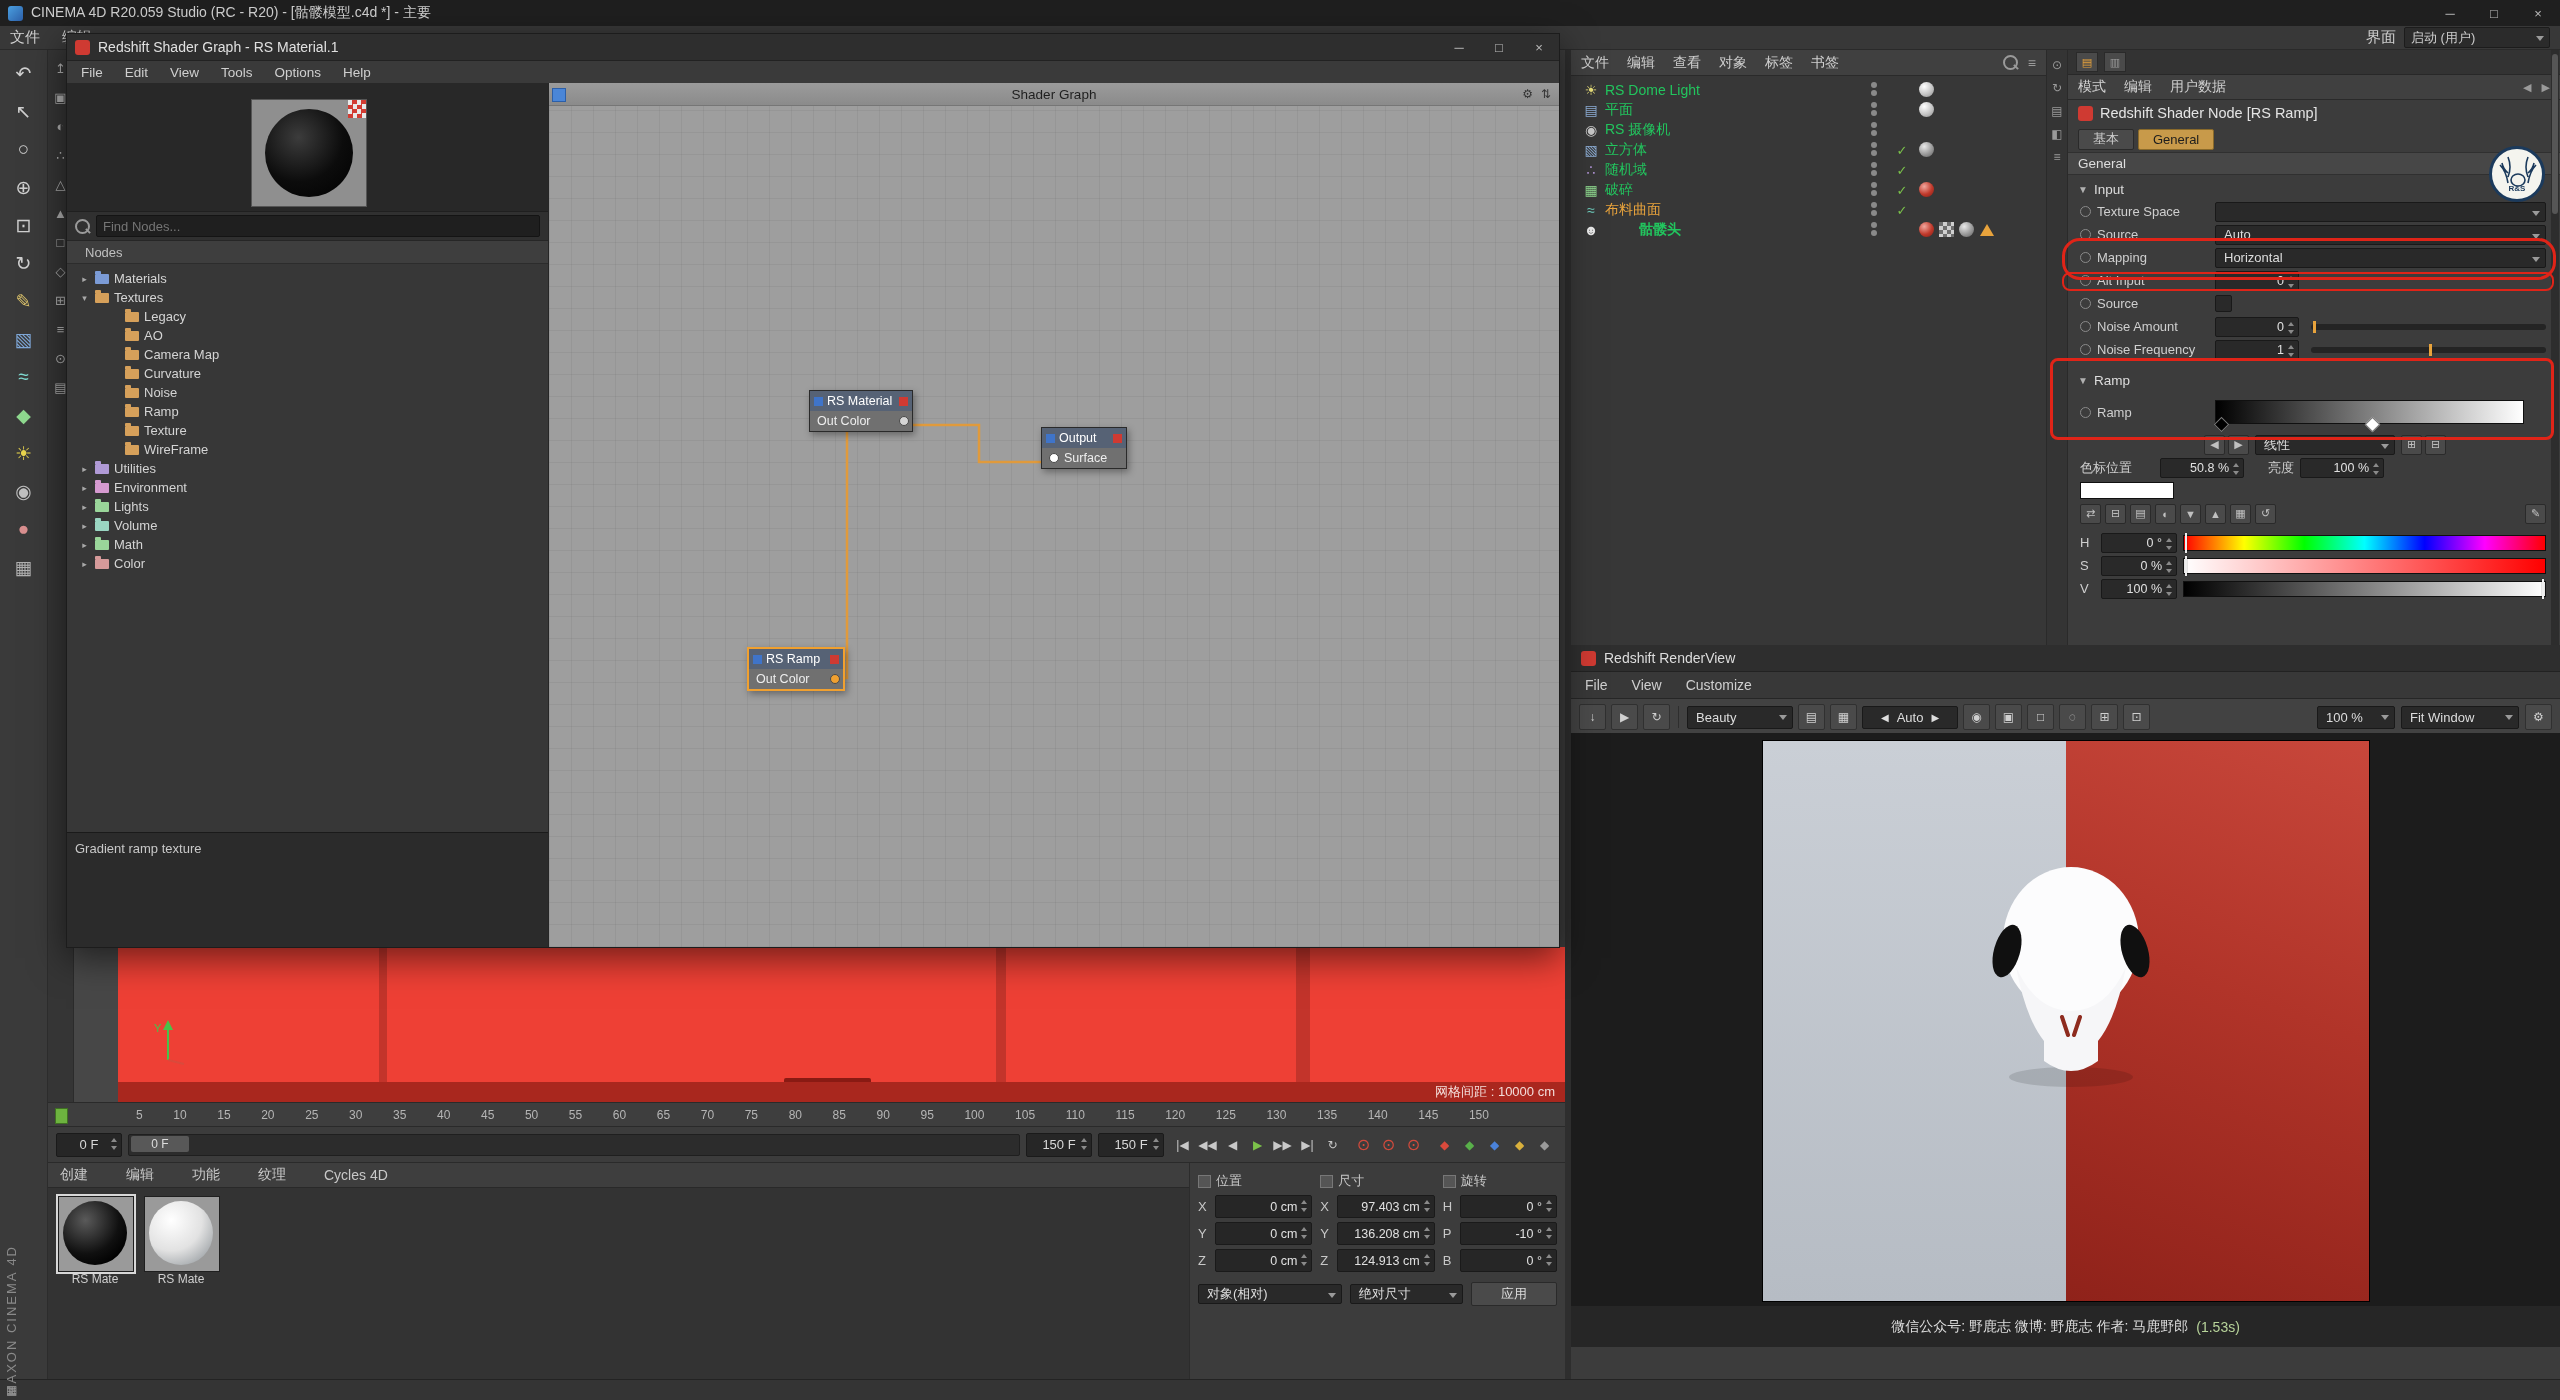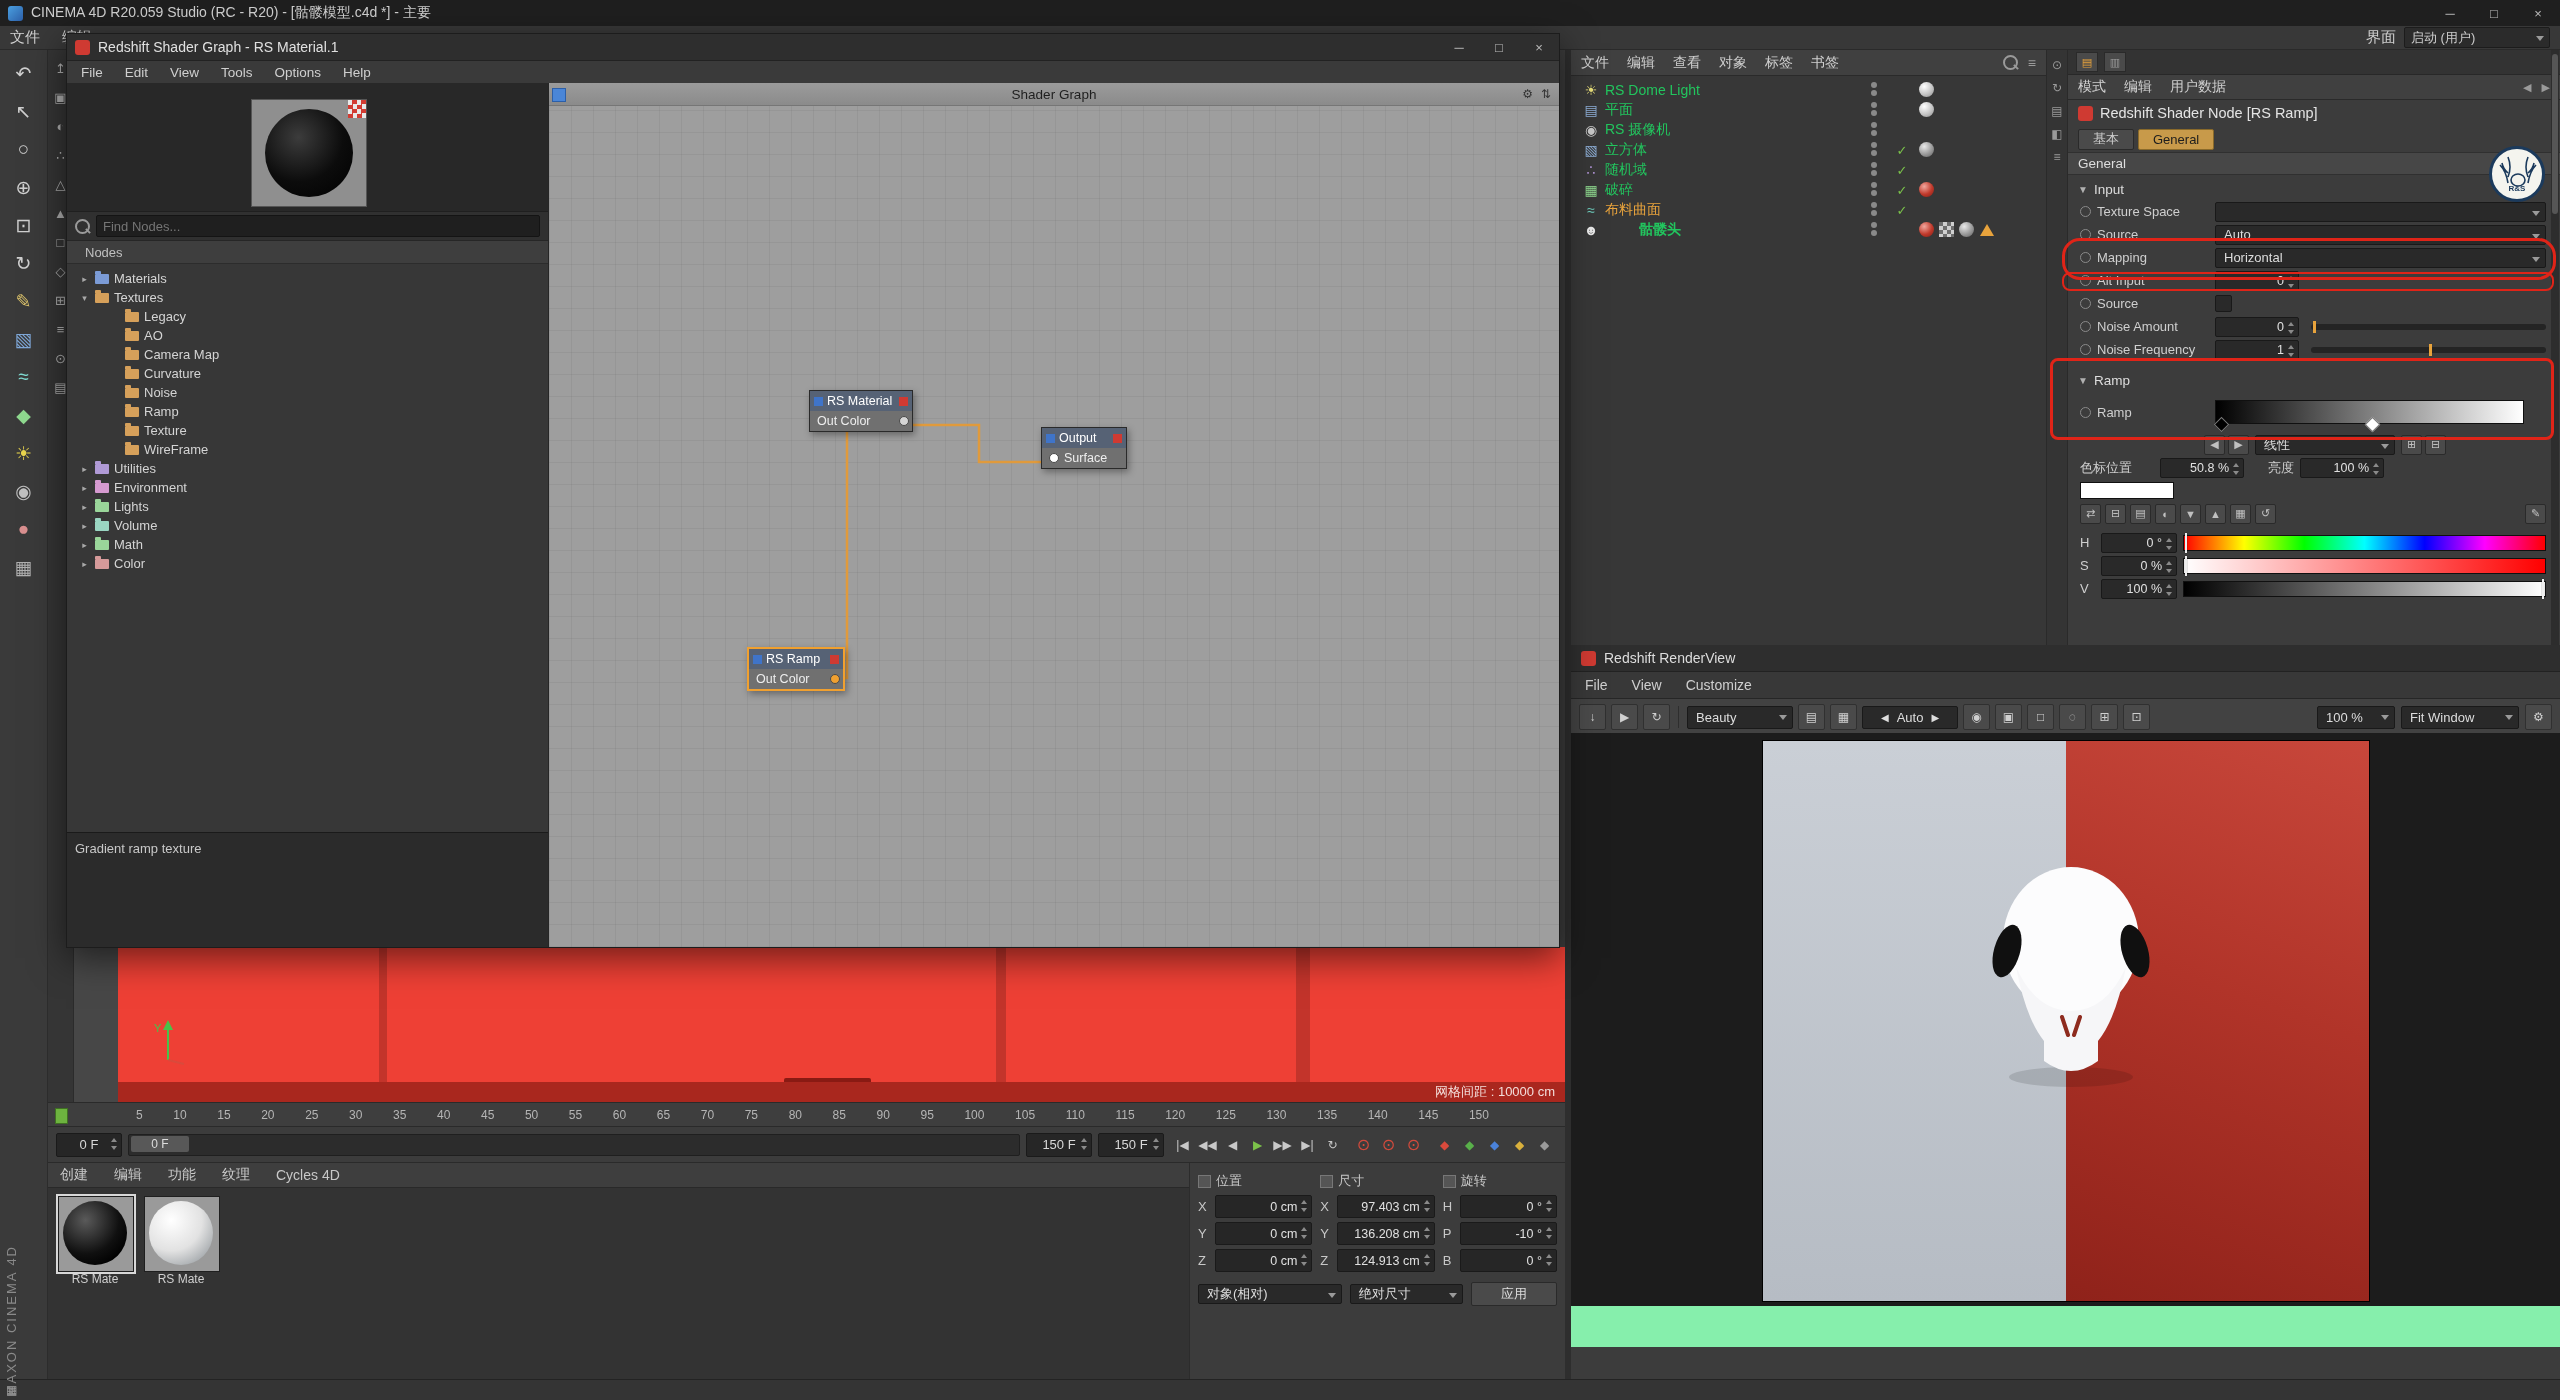--- a/index.html
+++ b/index.html
@@ -48,21 +48,21 @@
   .tfield{width:64px;height:22px;background:#262626;border:1px solid #1a1a1a;border-radius:2px;color:#d8d8d8;
     font-size:13px;display:flex;align-items:center;justify-content:center;position:relative;flex:none;}
   .tslider{flex:1;height:20px;background:#2c2c2c;border:1px solid #1f1f1f;border-radius:2px;position:relative;}
   .thandle{position:absolute;left:2px;top:1px;width:58px;height:16px;background:#585858;border-radius:2px;
     font-size:12px;color:#ddd;display:flex;align-items:center;justify-content:center;}
   .tpbtn{width:25px;height:24px;display:flex;align-items:center;justify-content:center;font-size:12px;color:#c8c8c8;flex:none;}
   .tpbtn.rec{font-size:16px;}
   .tgroup{display:flex;flex:none;}
   
   .materials{position:absolute;left:48px;top:1163px;width:1141px;height:216px;background:#333;}
-  .mtabs{height:24px;background:#3e3e3e;border-bottom:1px solid #292929;display:flex;align-items:center;gap:26px;padding-left:12px;}
+  .mtabs{height:24px;background:#3e3e3e;border-bottom:1px solid #292929;display:flex;align-items:center;gap:38px;padding-left:12px;}
   .mtab{font-size:14px;color:#c8c8c8;}
   .mbody{display:flex;gap:10px;padding:8px 0 0 10px;}
   .mitem{width:76px;}
   .mthumb{width:74px;height:74px;background:#9a9a9a;border:1px solid #1f1f1f;position:relative;}
   .mthumb.sel{outline:2px solid #d8d8d8;}
   .msphere{position:absolute;left:4px;top:4px;width:64px;height:64px;border-radius:50%;}
   .sph-black{background:radial-gradient(circle at 35% 30%,#5a5a5a,#101010 55%,#000 80%);}
   .sph-white{background:radial-gradient(circle at 35% 30%,#fff,#e2e2e2 50%,#9fa4a8 85%);}
   .mlabel{width:74px;height:16px;font-size:12px;color:#d0d0d0;text-align:center;overflow:hidden;white-space:nowrap;}
   
@@ -842,20 +842,24 @@
           <ellipse cx="85" cy="218" rx="62" ry="10" fill="rgba(0,0,0,0.12)"></ellipse>
           <ellipse cx="85" cy="82" rx="68" ry="74" fill="#fcfcfd"></ellipse>
           <path d="M30 108 Q40 160 58 182 L58 202 Q85 222 112 202 L112 182 Q130 160 140 108 Q120 152 85 152 Q50 152 30 108 Z" fill="#f6f6f8"></path>
           <ellipse cx="21" cy="92" rx="13" ry="27" fill="#101010" transform="rotate(16 21 92)"></ellipse>
           <ellipse cx="149" cy="92" rx="13" ry="27" fill="#101010" transform="rotate(-16 149 92)"></ellipse>
           <path d="M76 158 L82 176" stroke="#8e2b1f" stroke-width="4" stroke-linecap="round"></path>
           <path d="M94 158 L88 176" stroke="#8e2b1f" stroke-width="4" stroke-linecap="round"></path>
         </svg>
       </div>
     </div>
+    <div class="rv-footer">
+      <span>微信公众号: 野鹿志  微博: 野鹿志  作者: 马鹿野郎</span>
+      <span class="rv-time">(1.53s)</span>
+    </div>
   </div>
 
   <div class="statusbar">
     <span>▦</span>
     <span></span>
   </div>
 
   <div class="titlebar">
     <span class="tb-icon"></span>
     <span class="tb-title">CINEMA 4D R20.059 Studio (RC - R20) - [骷髅模型.c4d *] - 主要</span>

